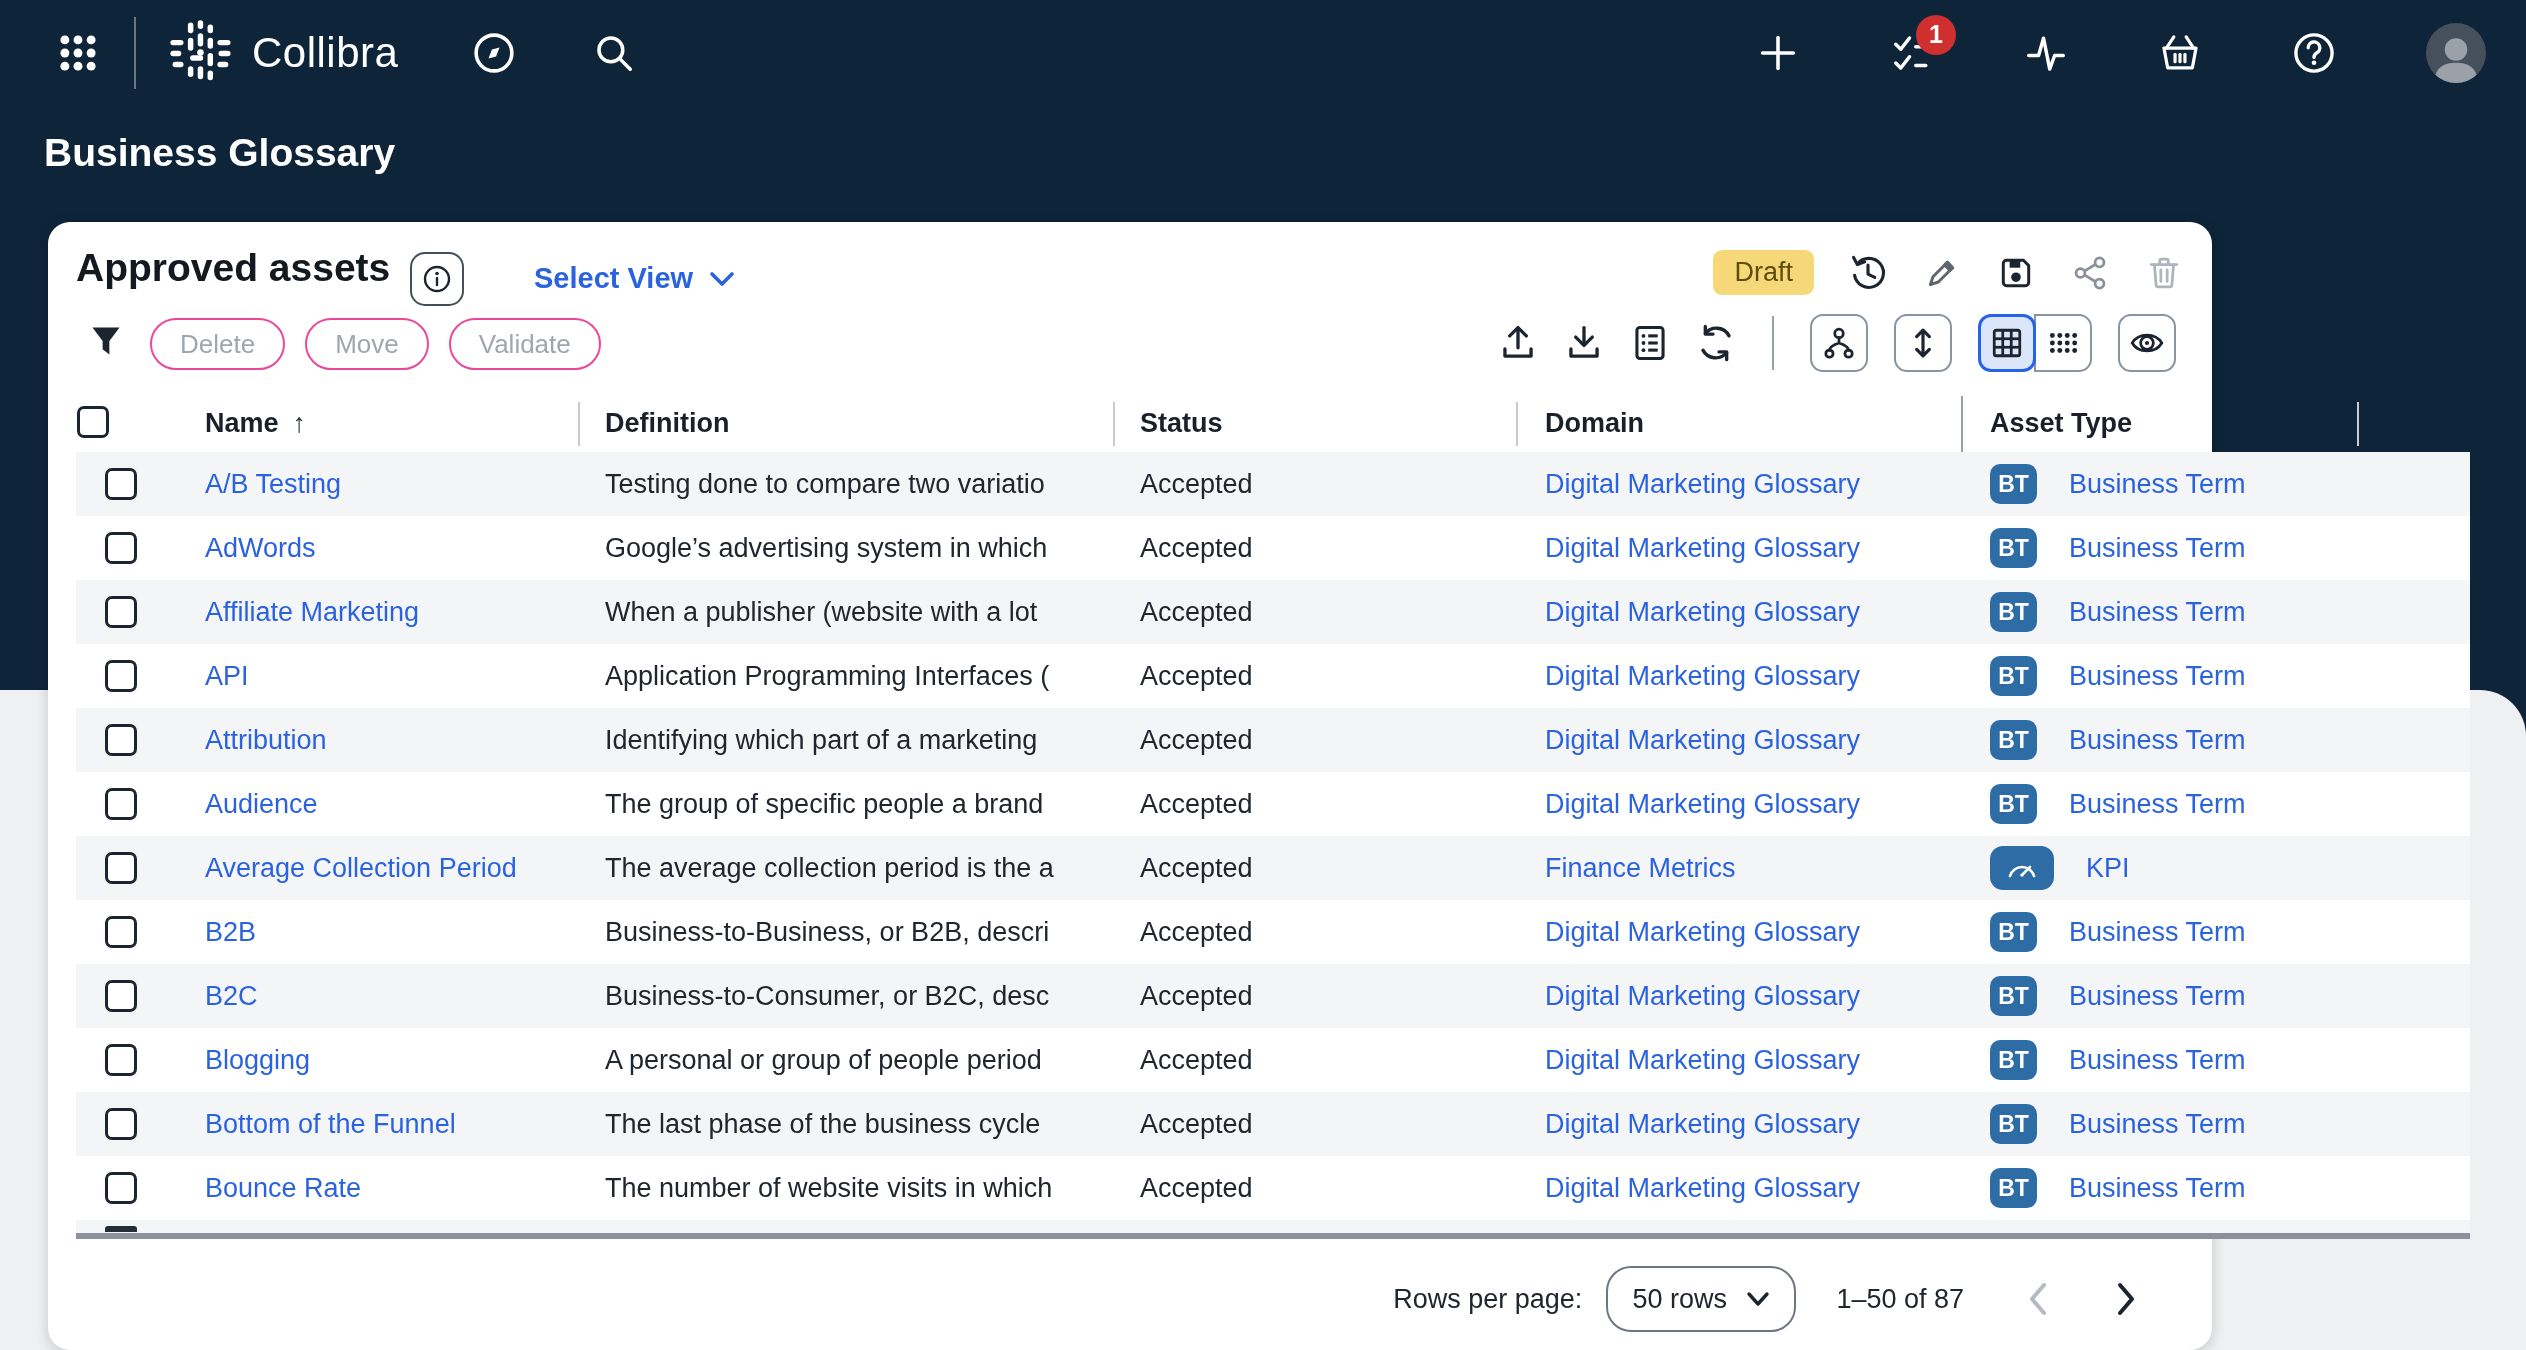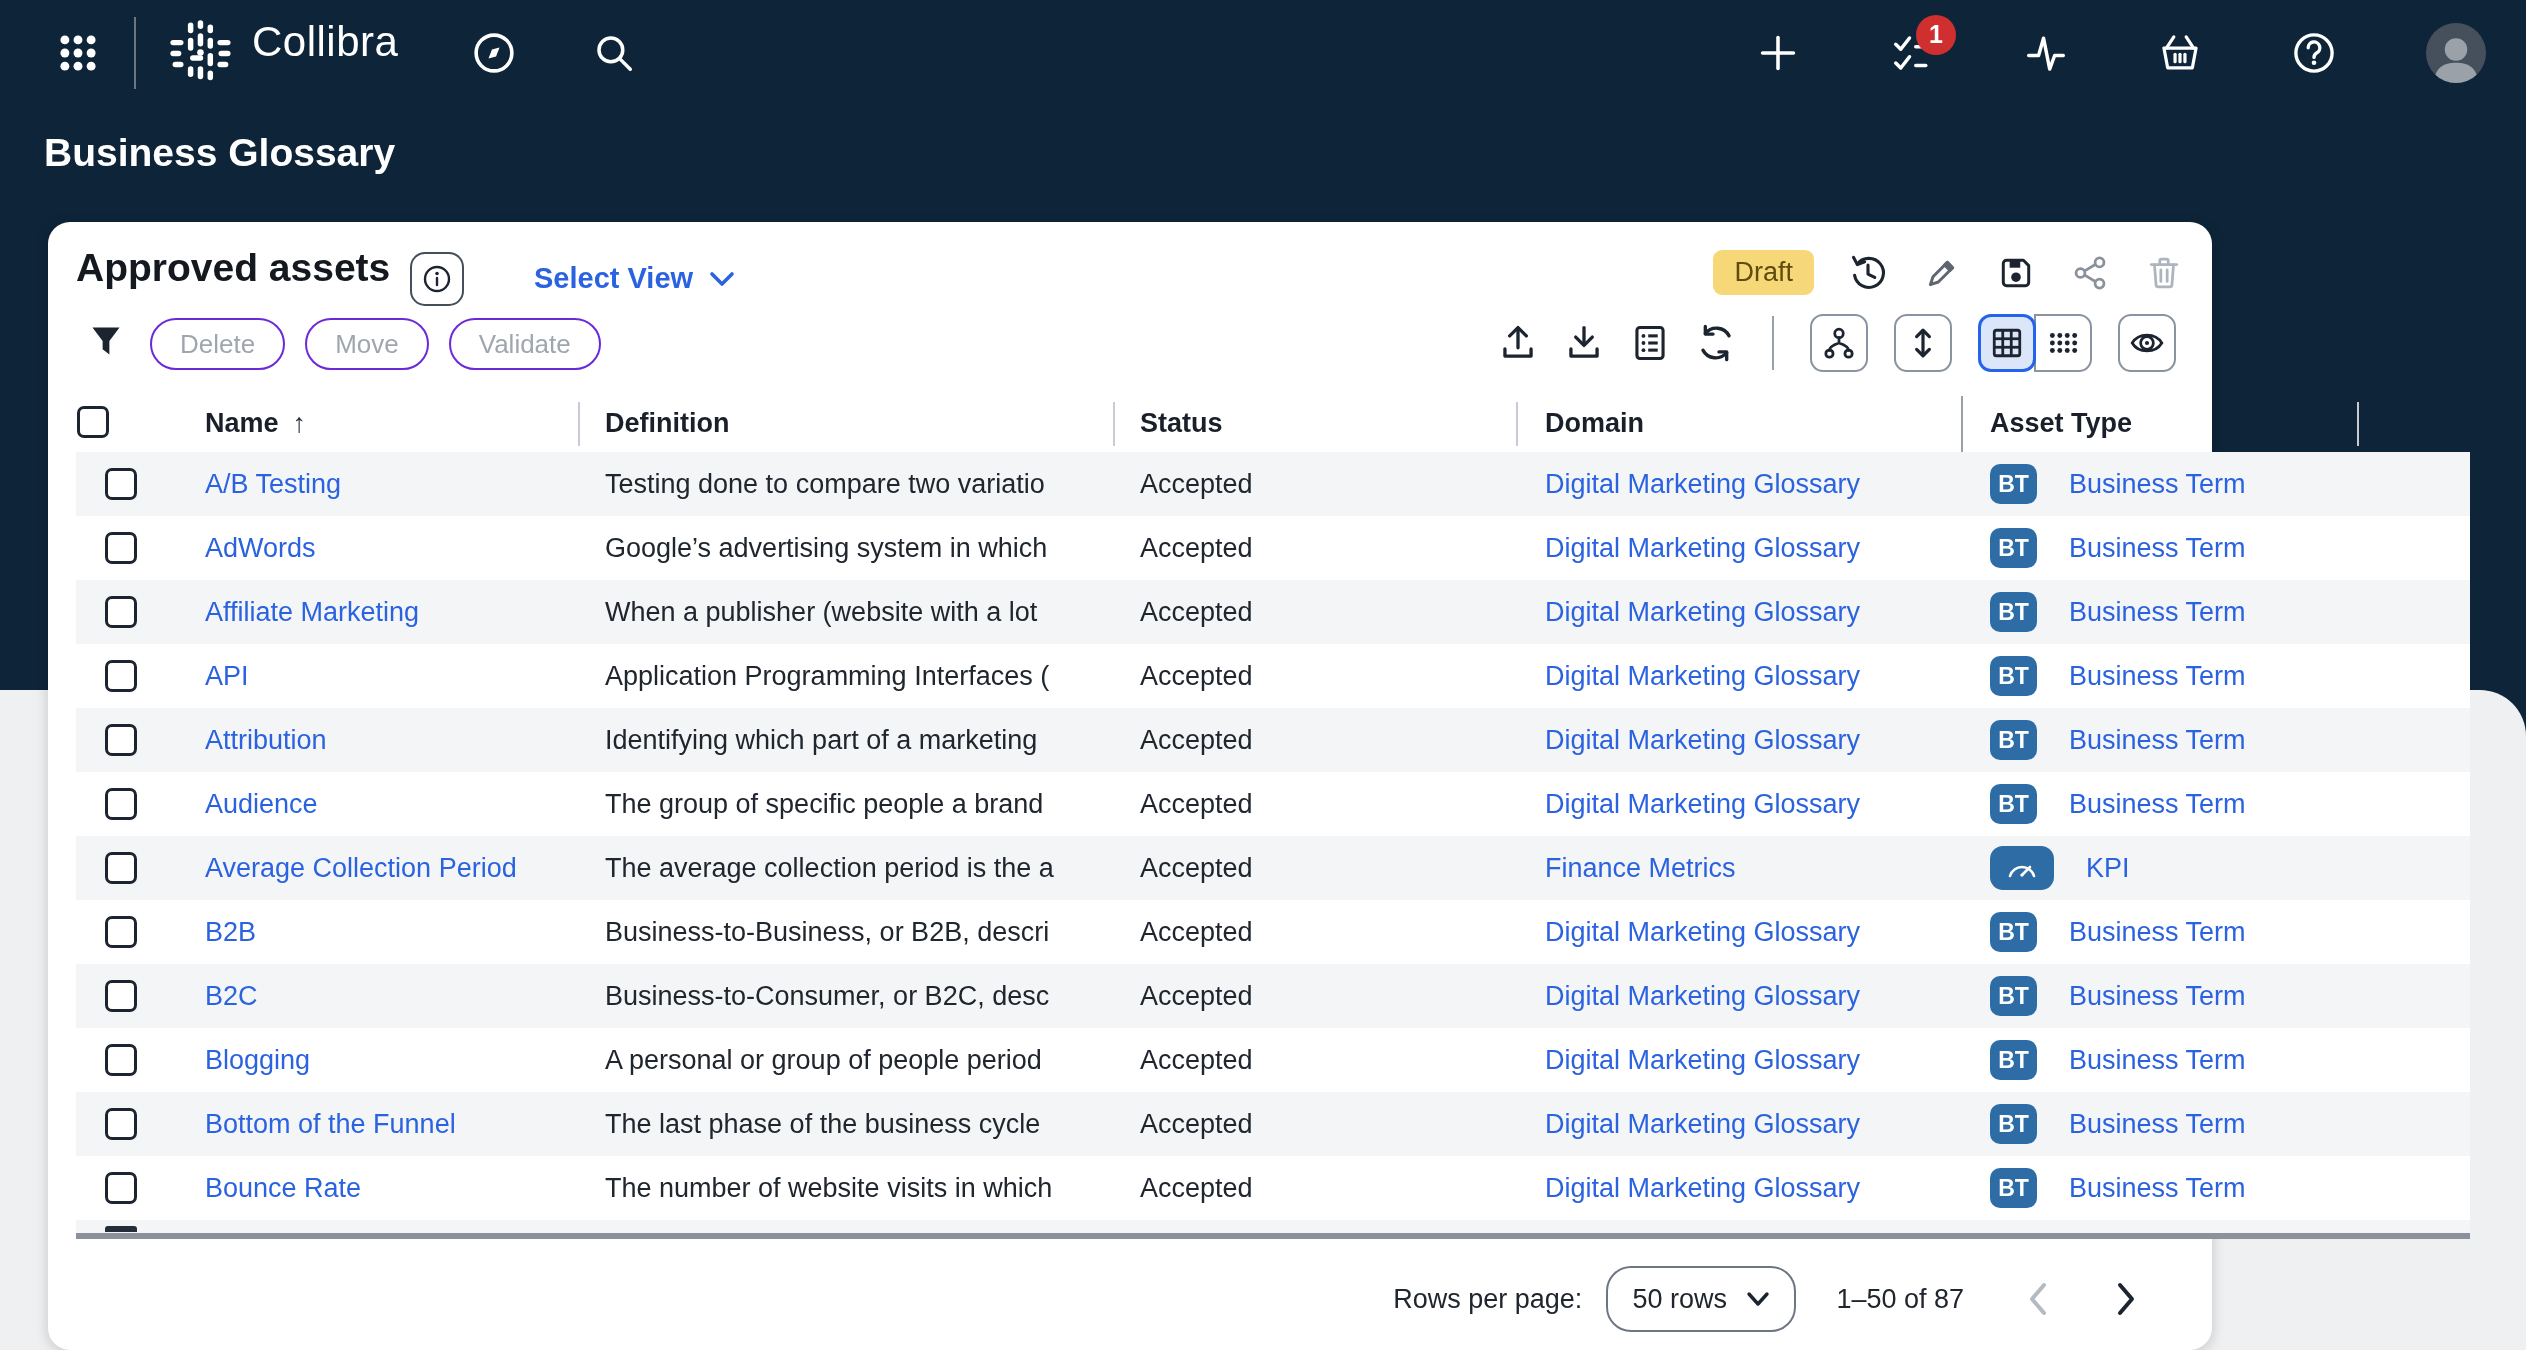--- a/index.html
+++ b/index.html
@@ -9,21 +9,21 @@
     background:#0e2438;
     position:relative; overflow:hidden;
     color:#20262e;
   }
   .lower-bg { position:absolute; left:0; top:690px; right:0; bottom:0; background:#eef0f2; border-top-right-radius:46px; }
 
   
   .topnav { position:absolute; left:0; top:0; width:100%; height:105px; display:flex; align-items:center; color:#fff; }
   .nav-left { display:flex; align-items:center; padding-left:56px; }
   .nav-divider { width:2px; height:72px; background:rgba(255,255,255,.38); margin:0 30px 0 34px; }
-  .brand { display:flex; gap:16px; }
+  .brand { display:flex; align-items:center; gap:16px; }
   .brand-text { font-size:42px; font-weight:500; letter-spacing:.5px; }
   .nav-icon { width:44px; height:44px; display:flex; align-items:center; justify-content:center; cursor:pointer; }
   .nav-right { margin-left:auto; display:flex; align-items:center; gap:90px; padding-right:40px; }
   .badge-wrap { position:relative; }
   .red-badge { position:absolute; top:-16px; right:-22px; min-width:40px; height:40px; border-radius:20px; background:#cf2f2f; color:#fff;
     font-size:25px; font-weight:700; display:flex; align-items:center; justify-content:center; }
   .avatar { width:60px; height:60px; border-radius:50%; background:#46505c; overflow:hidden; position:relative; }
   .avatar svg { position:absolute; left:0; top:4px; }
 
   
@@ -43,21 +43,21 @@
     display:flex; align-items:center; justify-content:center; background:#fff; cursor:pointer; }
   .select-view { position:absolute; left:486px; top:40px; display:flex; align-items:center; gap:16px; color:#2a62e0;
     font-size:29px; font-weight:600; cursor:pointer;text-align:center; }
   .header-actions { position:absolute; right:28px; top:28px; display:flex; align-items:center; gap:34px; }
   .draft-badge { background:#f6d878; color:#5f4c0e; font-size:27px; font-weight:500; padding:7px 21px; border-radius:9px; }
   .h-icon { width:40px; height:40px; display:flex; align-items:center; justify-content:center; cursor:pointer; }
 
   
   .funnel { position:absolute; left:40px; top:102px; cursor:pointer; }
   .bulk-btns { position:absolute; left:102px; top:96px; display:flex; gap:20px; }
-  .pill-btn { height:52px; padding:0 28px; border:2px solid #6d28d9; border-radius:27px; background:#fff; color:#a0a6ae;
+  .pill-btn { height:52px; padding:0 28px; border:2px solid #ec4899; border-radius:27px; background:#fff; color:#a0a6ae;
     font-size:26px; display:flex; align-items:center; cursor:default; font-family:inherit; }
   .tool-right { position:absolute; right:36px; top:92px; display:flex; align-items:center; gap:26px; }
   .t-icon { width:40px; height:40px; display:flex; align-items:center; justify-content:center; cursor:pointer; color:#1c2430; }
   .v-sep { width:2px; height:54px; background:#9aa0a8; margin:0 10px; }
   .sq-btn { width:58px; height:58px; border:2px solid #8a93a0; border-radius:13px; background:#fff; display:flex;
     align-items:center; justify-content:center; cursor:pointer; color:#1c2430; }
   .view-group { display:flex; }
   .sq-btn.selected { border:3px solid #2563eb; background:#dbe6fa; z-index:2; }
   .view-group .sq-btn:last-child { margin-left:-2px; border-radius:0 13px 13px 0; }
   .view-group .sq-btn.selected { border-radius:13px; }

